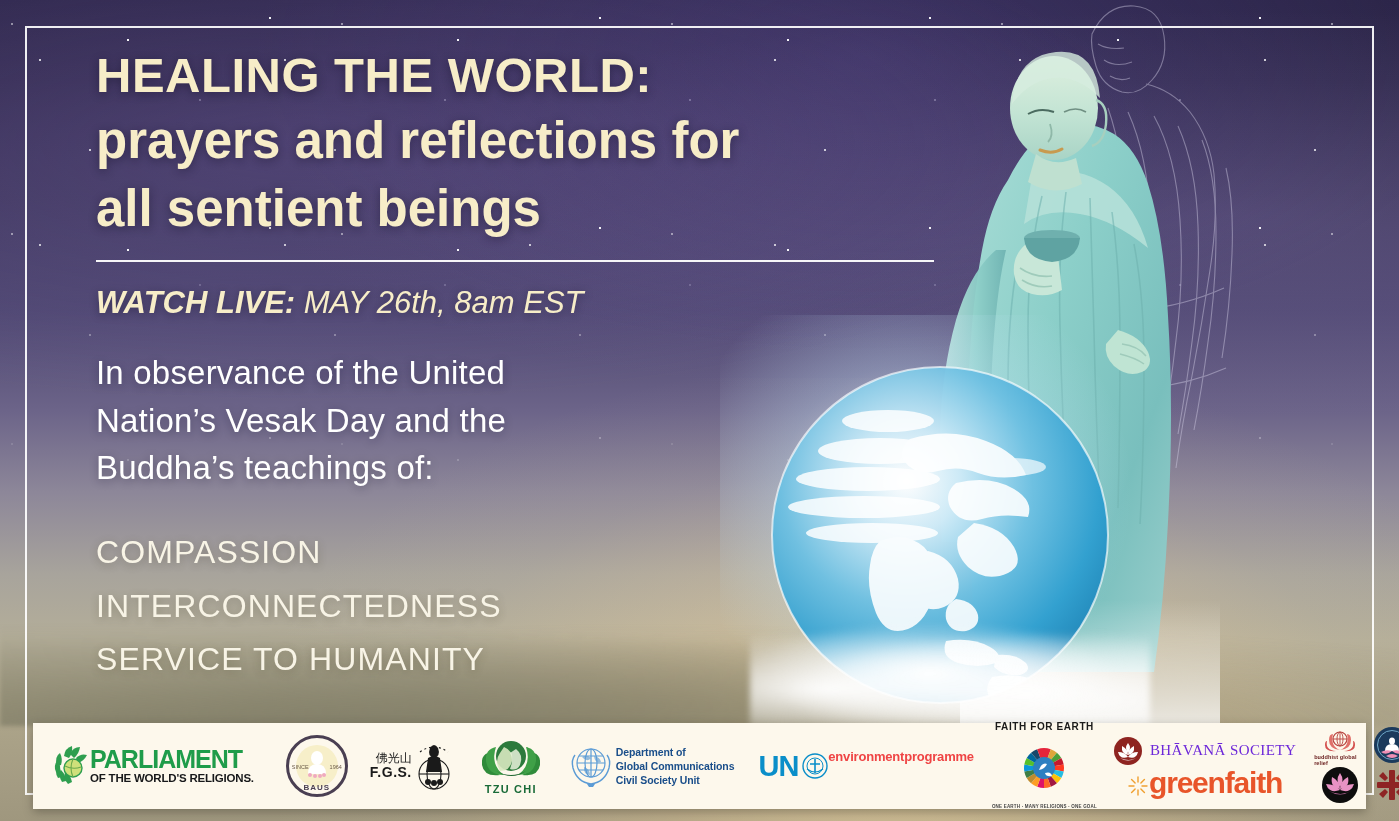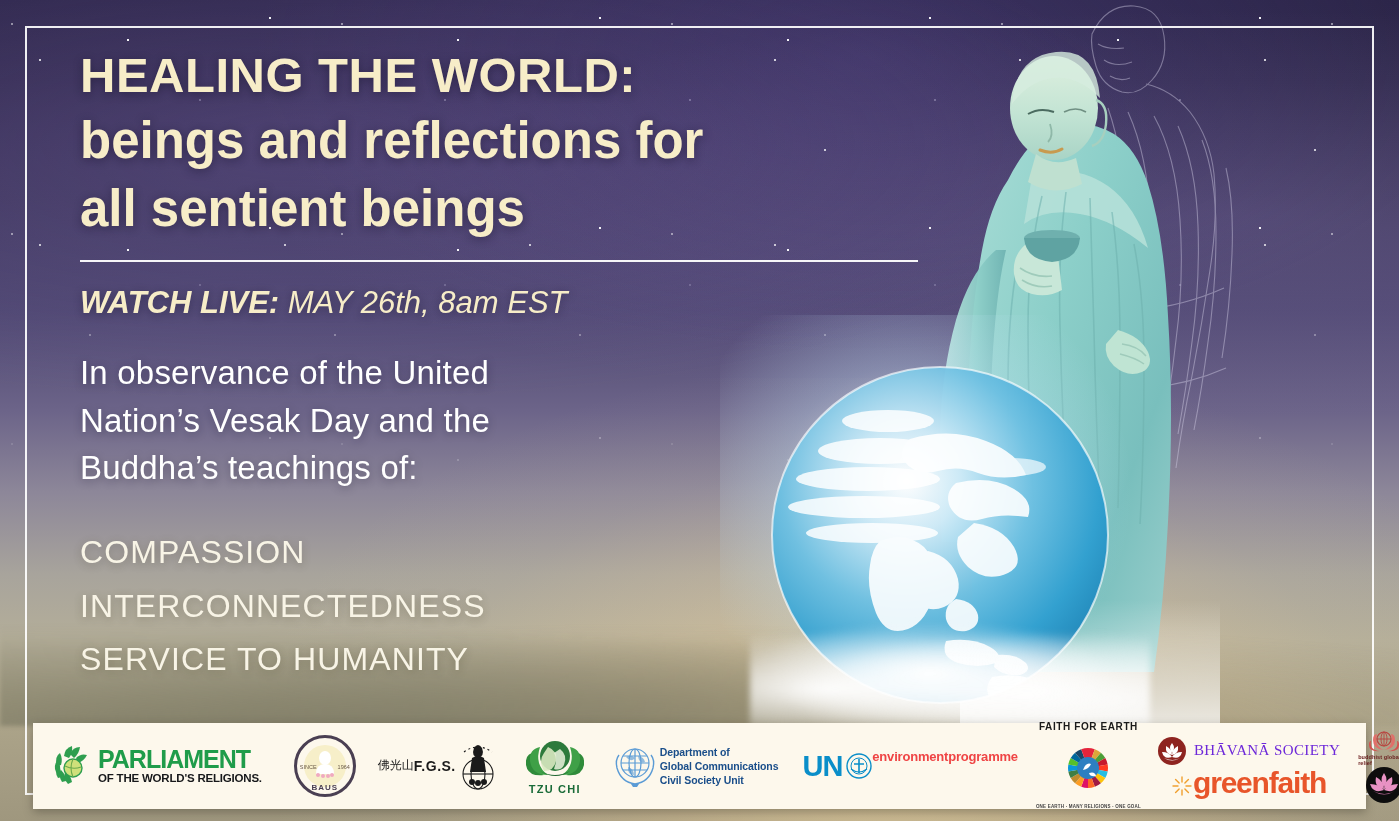--- a/index.html
+++ b/index.html
@@ -110,21 +110,21 @@
     position:absolute; left:-10px; bottom:-18px; width:400px; height:110px;
     background:
       radial-gradient(ellipse at 20% 60%, rgba(255,255,255,.95) 0%, rgba(255,255,255,0) 62%),
       radial-gradient(ellipse at 45% 45%, rgba(255,255,255,.98) 0%, rgba(255,255,255,0) 60%),
       radial-gradient(ellipse at 70% 62%, rgba(255,255,255,.9) 0%, rgba(255,255,255,0) 62%),
       radial-gradient(ellipse at 90% 70%, rgba(255,255,255,.7) 0%, rgba(255,255,255,0) 64%);
     filter:blur(3px);
   }
 
   
-  .content { position:absolute; left:80px; top:50px; width:880px; }
+  .content { position:absolute; left:96px; top:50px; width:880px; }
   .headline-1 {
     font-size:49px; font-weight:700; letter-spacing:.5px;
     color:#f7edc8; line-height:1.06; white-space:nowrap;
     text-shadow:0 2px 10px rgba(20,16,40,.45);
   }
   .headline-2 {
     font-size:51px; font-weight:700; color:#f7edc8;
     line-height:1.14; margin-top:10px;
     text-shadow:0 2px 10px rgba(20,16,40,.45);
   }
@@ -152,36 +152,36 @@
 
   
   .logobar {
     position:absolute; left:33px; bottom:12px; width:1333px; height:86px;
     background:#fdf8ec;
     box-shadow:0 3px 9px rgba(40,36,28,.35);
     display:flex; align-items:center; padding:0 8px;
   }
   .logo { display:flex; align-items:center; justify-content:center; flex:none; height:78px; }
 
-  .pwr { display:flex; align-items:center; gap:9px; margin-left:12px; }
+  .pwr { display:flex; align-items:center; gap:1px; margin-left:12px; }
   .pwr-text { line-height:1; }
   .pwr-top { font-size:25px; font-weight:700; color:#1f9c4a; letter-spacing:-1px; font-family:"Liberation Sans", sans-serif; }
   .pwr-bot { font-size:11.5px; font-weight:700; color:#17181a; letter-spacing:-.2px; margin-top:1px; }
 
   .baus-seal {
     width:62px; height:62px; border-radius:50%;
     background:#fdf8ec; border:3px solid #4a3f52;
     position:relative; display:flex; align-items:center; justify-content:center;
   }
   .baus-inner { width:42px; height:42px; border-radius:50%; background:#f7efc9; }
   .baus-label { position:absolute; bottom:2px; font-size:8px; font-weight:700; color:#4a3f52; letter-spacing:1px; }
   .baus-since { position:absolute; left:3px; top:26px; font-size:5.5px; color:#6a5a48; }
   .baus-year  { position:absolute; right:3px; top:26px; font-size:5.5px; color:#6a5a48; }
 
-  .fgs { display:flex; flex-direction:row; align-items:flex-start; line-height:1.05; }
+  .fgs { display:flex; flex-direction:column; align-items:flex-end; line-height:1.05; }
   .fgs-cn { font-size:12px; color:#1a1a1a; font-family:"DejaVu Sans", sans-serif; }
   .fgs-en { font-size:14px; font-weight:700; color:#1a1a1a; letter-spacing:.5px; }
 
   .tzu { display:flex; flex-direction:column; align-items:center; gap:2px; }
   .tzu-label { font-size:11px; font-weight:700; color:#1a6b38; letter-spacing:1.2px; }
 
   .undgc { display:flex; align-items:center; }
   .undgc-text { font-size:10.5px; font-weight:700; color:#1a4e8a; line-height:1.35; letter-spacing:-.1px; }
 
   .unep { display:flex; flex-direction:row; line-height:1.12; }
@@ -353,21 +353,21 @@
       <circle cx="180" cy="180" r="168" fill="none" stroke="rgba(255,255,255,.65)" stroke-width="2"></circle>
     </svg>
     <div class="clouds-base"></div>
   </div>
 
   <div class="frame"></div>
 
   <div class="content">
 
     <div class="headline-1">HEALING THE WORLD:</div>
-    <div class="headline-2">beings and reflections for</div>
+    <div class="headline-2">prayers and reflections for</div>
     <div class="headline-2">all sentient beings</div>
 
     <div class="rule"></div>
 
     <div class="watch-live">
       <b>WATCH LIVE:</b><span> MAY 26th, 8am EST</span>
     </div>
 
     <div class="observance">
       <div>In observance of the United</div>

